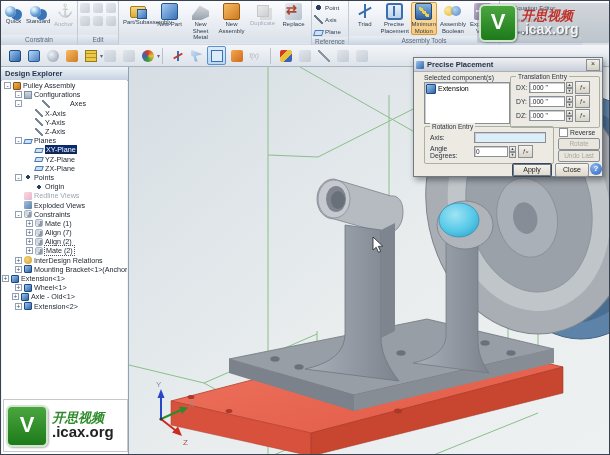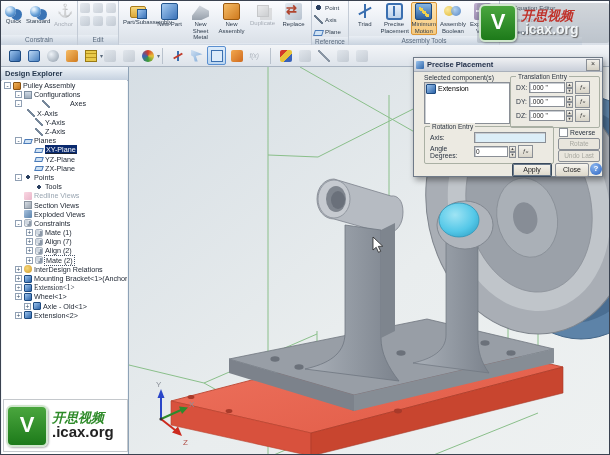--- a/index.html
+++ b/index.html
@@ -335,21 +335,21 @@
         <div class="trow" style="padding-left: 13px;">
         <span class="expander">-</span>
         <span class="tic" data-icon="t-configs"></span>
         <span class="tlabel">Configurations</span>
       </div>
         <div class="trow" style="padding-left: 13px; gap: 18px;">
         <span class="expander">-</span>
         <span class="tic" data-icon="t-axes"></span>
         <span class="tlabel">Axes</span>
       </div>
-        <div class="trow" style="padding-left: 16px;">
+        <div class="trow" style="padding-left: 24px;">
         <span class="expander"></span>
         <span class="tic" data-icon="t-axis"></span>
         <span class="tlabel">X-Axis</span>
       </div>
         <div class="trow" style="padding-left: 24px;">
         <span class="expander"></span>
         <span class="tic" data-icon="t-axis"></span>
         <span class="tlabel">Y-Axis</span>
       </div>
         <div class="trow" style="padding-left: 24px;">
@@ -378,31 +378,26 @@
         <span class="tlabel">ZX-Plane</span>
       </div>
         <div class="trow" style="padding-left: 13px;">
         <span class="expander">-</span>
         <span class="tic" data-icon="t-point"></span>
         <span class="tlabel">Points</span>
       </div>
         <div class="trow" style="padding-left: 24px;">
         <span class="expander"></span>
         <span class="tic" data-icon="t-origin"></span>
-        <span class="tlabel">Tools</span>
+        <span class="tlabel">Origin</span>
       </div>
         <div class="trow disabled" style="padding-left: 13px;">
         <span class="expander"></span>
         <span class="tic" data-icon="t-redline"></span>
         <span class="tlabel">Redline Views</span>
-      </div>
-        <div class="trow" style="padding-left: 13px;">
-        <span class="expander"></span>
-        <span class="tic" data-icon="t-section"></span>
-        <span class="tlabel">Section Views</span>
       </div>
         <div class="trow" style="padding-left: 13px;">
         <span class="expander"></span>
         <span class="tic" data-icon="t-exploded"></span>
         <span class="tlabel">Exploded Views</span>
       </div>
         <div class="trow" style="padding-left: 13px;">
         <span class="expander">-</span>
         <span class="tic" data-icon="t-constraint"></span>
         <span class="tlabel">Constraints</span>
@@ -430,31 +425,31 @@
         <div class="trow" style="padding-left: 13px;">
         <span class="expander">+</span>
         <span class="tic" data-icon="t-interdesign"></span>
         <span class="tlabel">InterDesign Relations</span>
       </div>
         <div class="trow" style="padding-left: 13px;">
         <span class="expander">+</span>
         <span class="tic" data-icon="t-part"></span>
         <span class="tlabel">Mounting Bracket&lt;1&gt;(Anchored)</span>
       </div>
-        <div class="trow" style="padding-left: 13px; font-family: Liberation Serif, serif;">
+        <div class="trow" style="padding-left: 0;">
         <span class="expander">+</span>
         <span class="tic" data-icon="t-part"></span>
         <span class="tlabel">Extension&lt;1&gt;</span>
       </div>
         <div class="trow" style="padding-left: 13px;">
         <span class="expander">+</span>
         <span class="tic" data-icon="t-part"></span>
         <span class="tlabel">Wheel&lt;1&gt;</span>
       </div>
-        <div class="trow" style="padding-left: 10px; margin-left: 12px;">
+        <div class="trow" style="padding-left: 10px;">
         <span class="expander">+</span>
         <span class="tic" data-icon="t-part"></span>
         <span class="tlabel">Axle - Old&lt;1&gt;</span>
       </div>
         <div class="trow" style="padding-left: 13px;">
         <span class="expander">+</span>
         <span class="tic" data-icon="t-part"></span>
         <span class="tlabel">Extension&lt;2&gt;</span>
       </div>
       </div>

